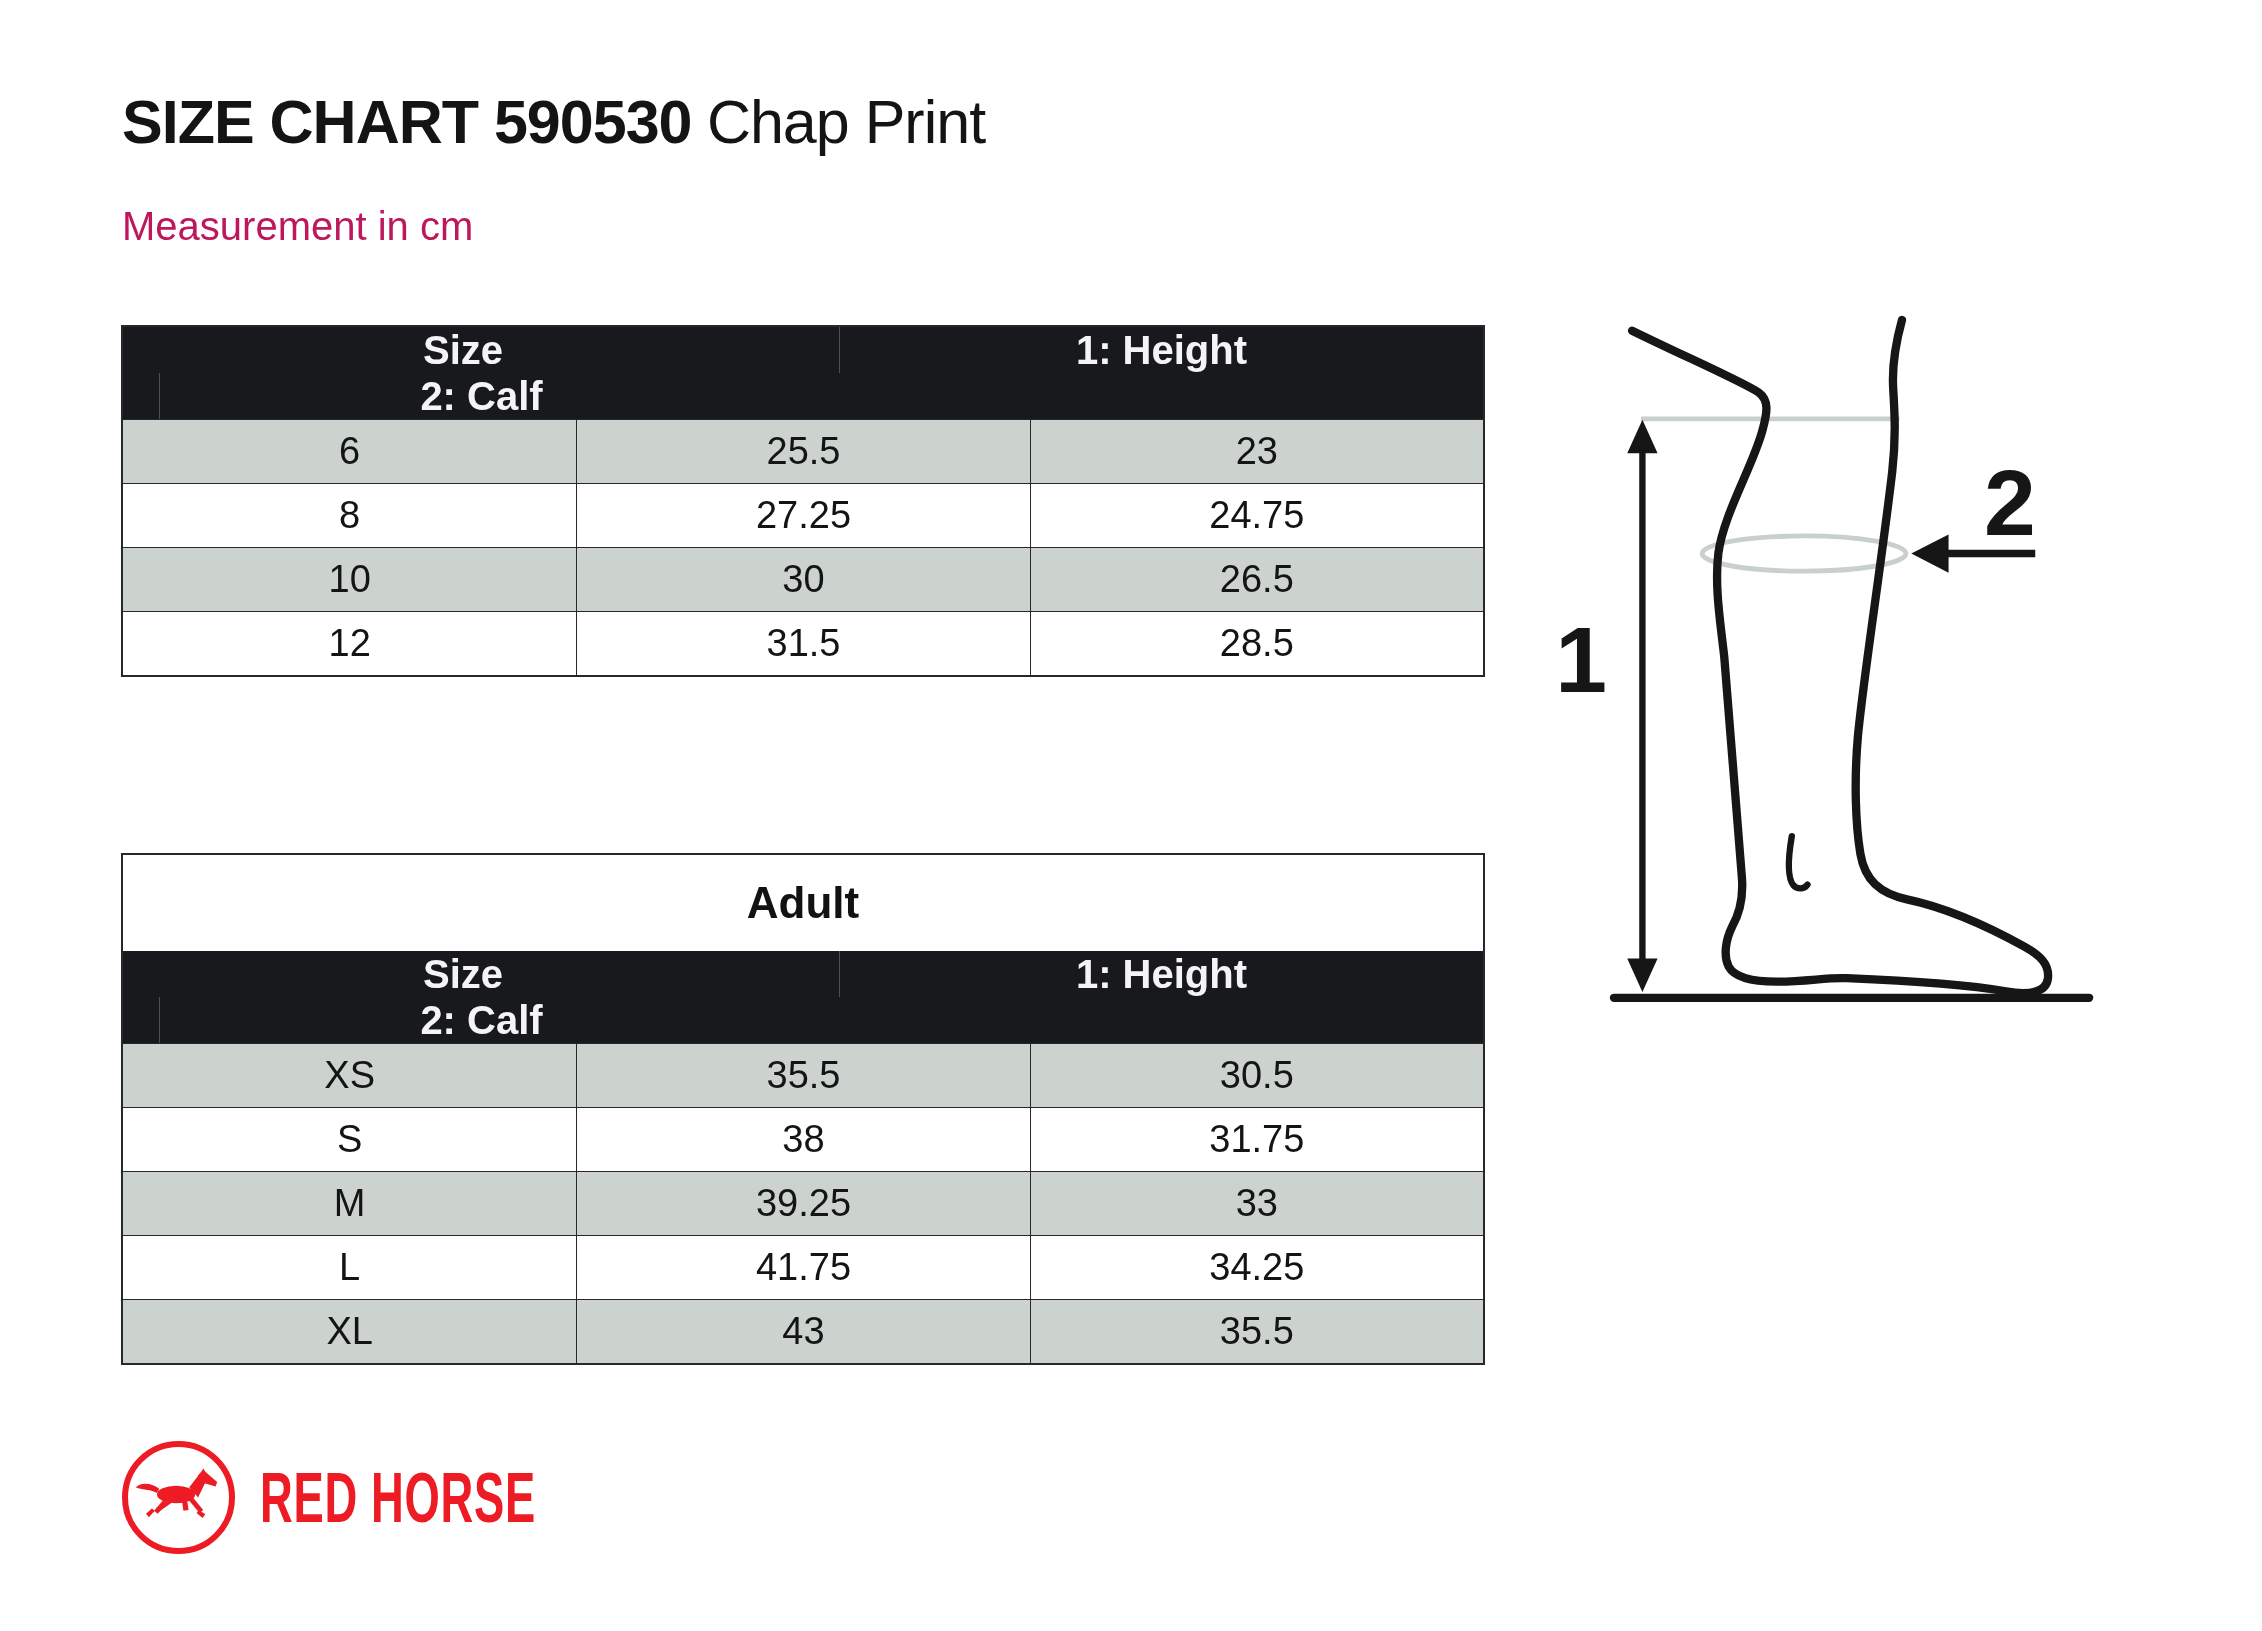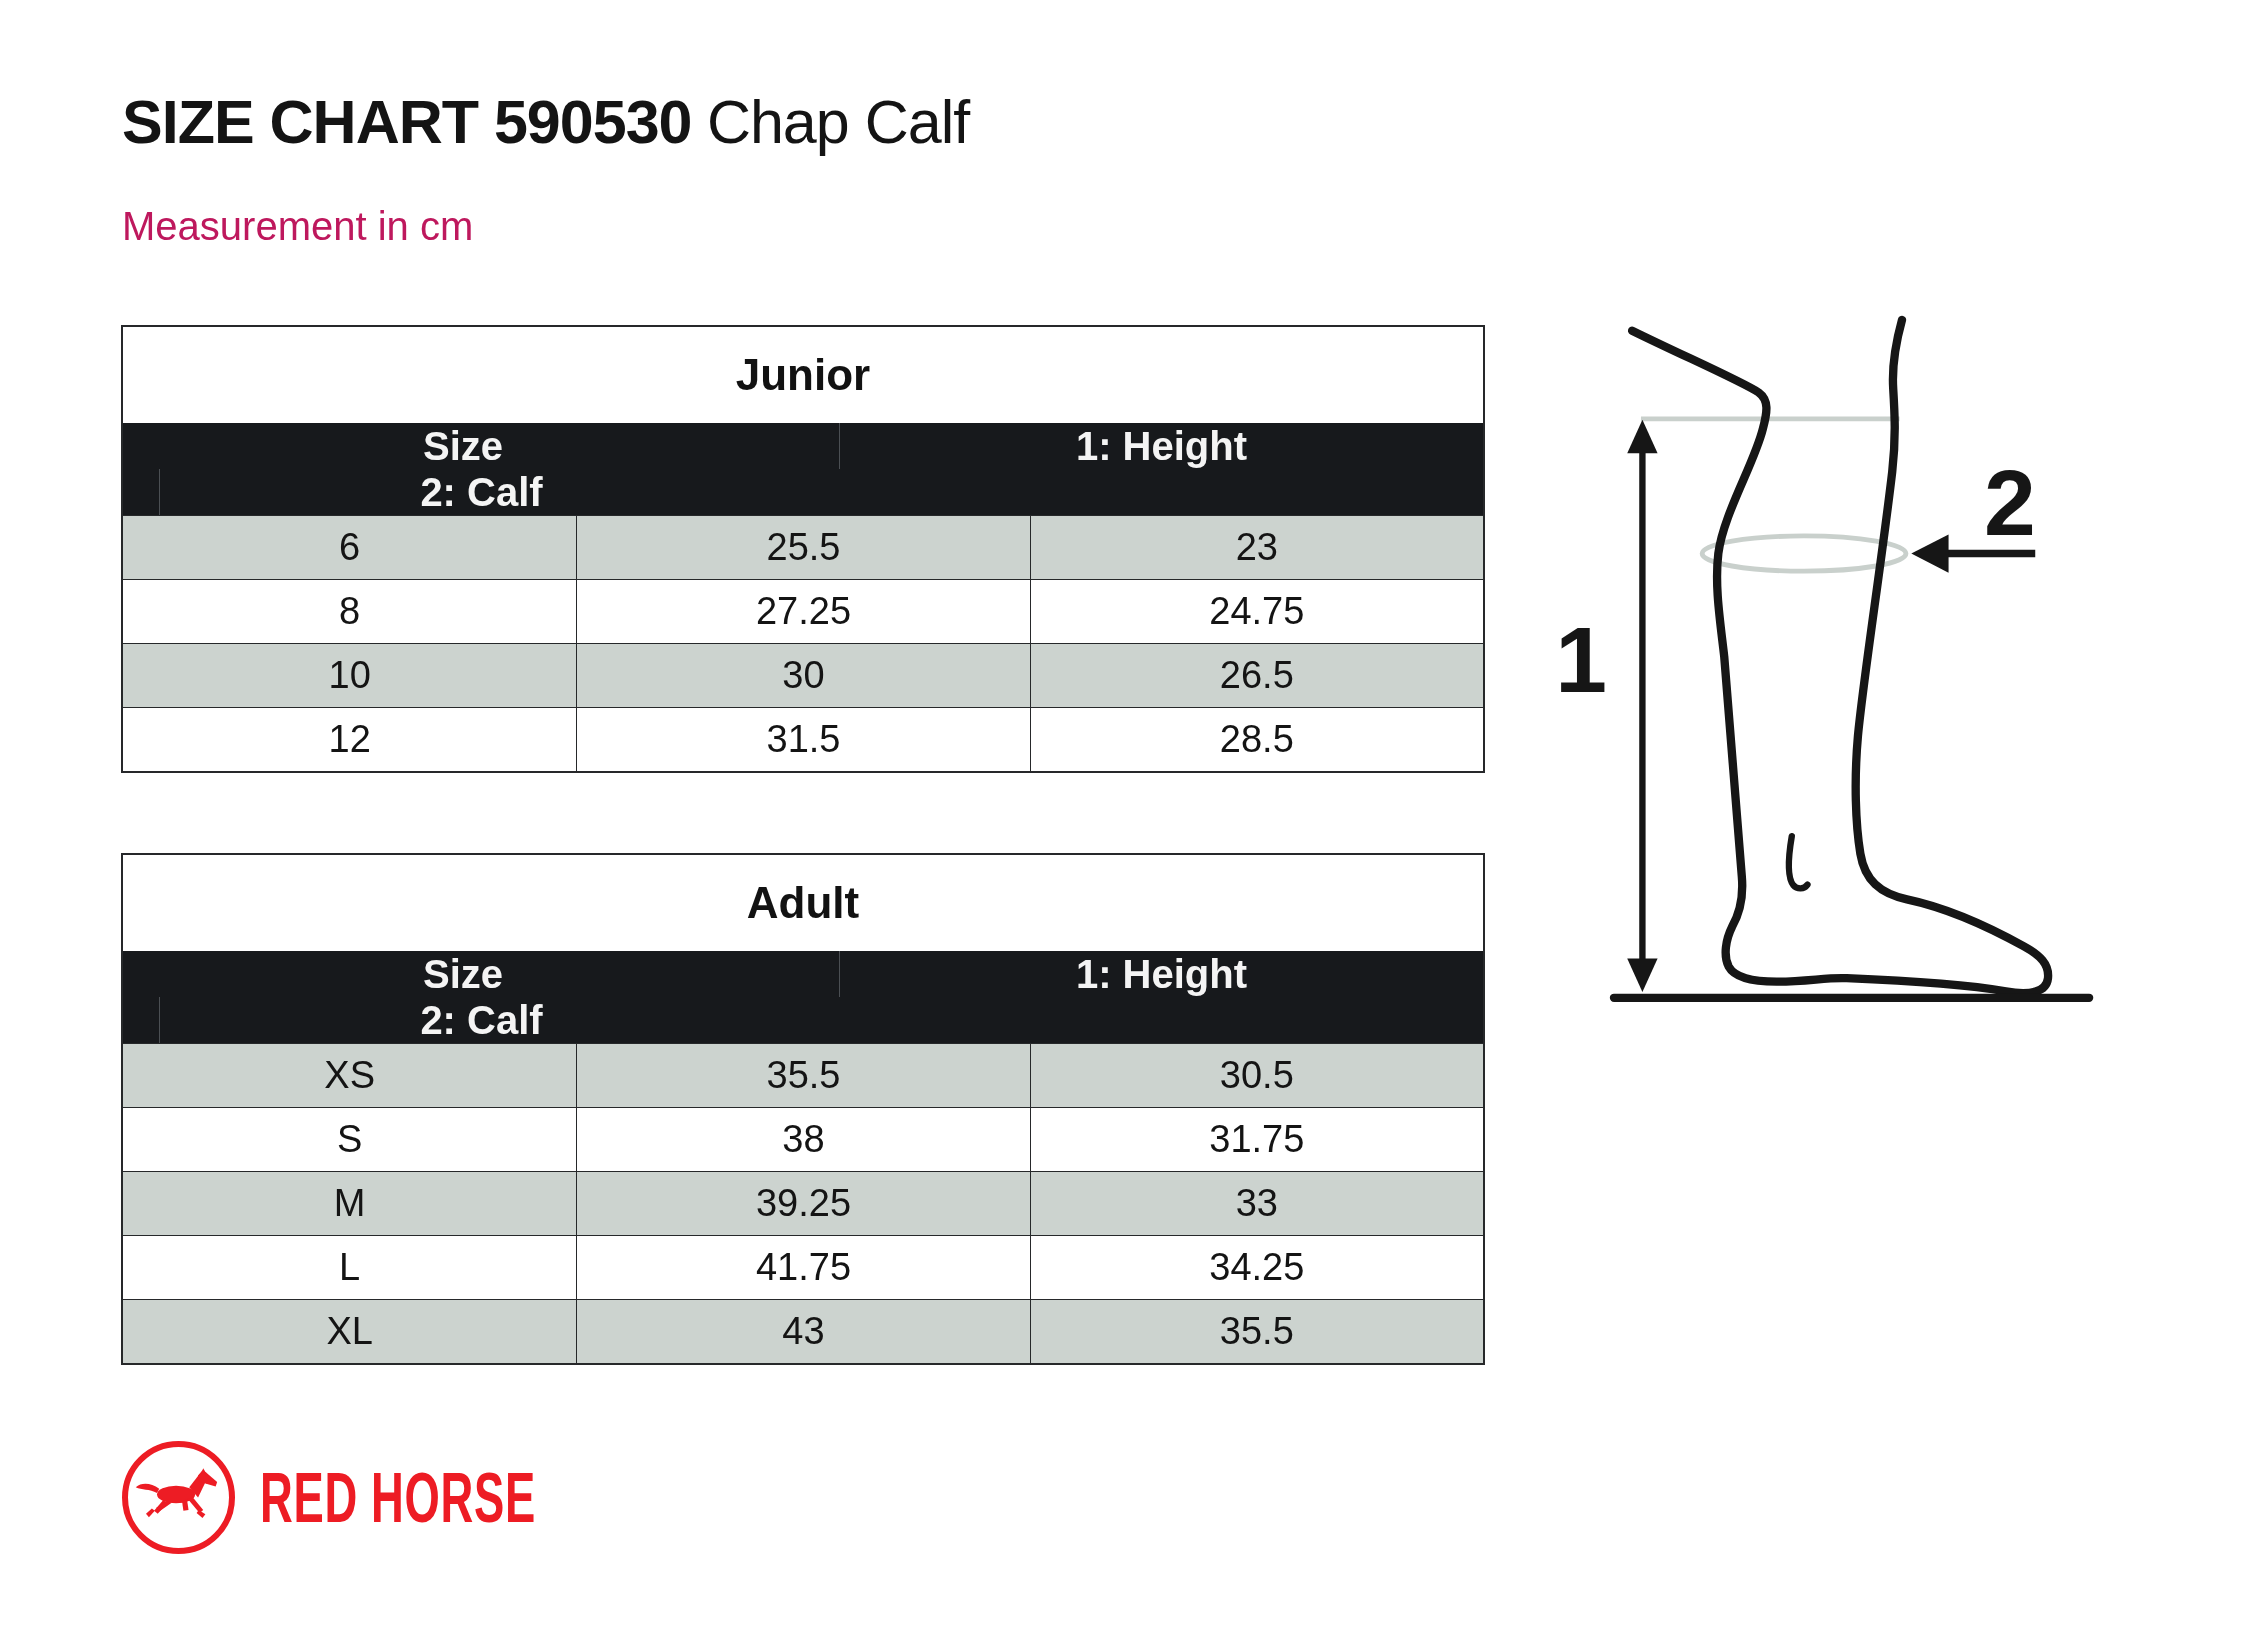--- a/index.html
+++ b/index.html
@@ -31,26 +31,25 @@
   
   .logo-circle{position:absolute;left:122px;top:1441px;width:113px;height:113px;border:6.7px solid #ed1c24;border-radius:50%;box-sizing:border-box;display:flex;align-items:center;justify-content:center;}
   .logo-text{position:absolute;left:260px;top:1462px;font-size:71px;line-height:71px;font-weight:700;color:#ed1c24;transform:scaleX(0.64);transform-origin:left center;white-space:nowrap;letter-spacing:1px;}
 </style>
 </head>
 <body>
 
 <div class="canvas">
 
   <div class="page-title">
-    <span class="tb">SIZE CHART 590530</span><span class="tr">Chap Calf</span>
+    <span class="tb">SIZE CHART 590530</span><span class="tr">Chap Print</span>
   </div>
   <div class="subtitle">Measurement in cm</div>
 
   <div class="sztable junior">
-    <div class="t-title">Junior</div>
     <div class="t-head">
       <div class="t-hcell">Size</div>
       <div class="t-hcell">1: Height</div>
       <div class="t-hcell">2: Calf</div>
     </div>
     <div class="t-row alt">
       <div class="t-cell">6</div>
       <div class="t-cell">25.5</div>
       <div class="t-cell">23</div>
     </div>

